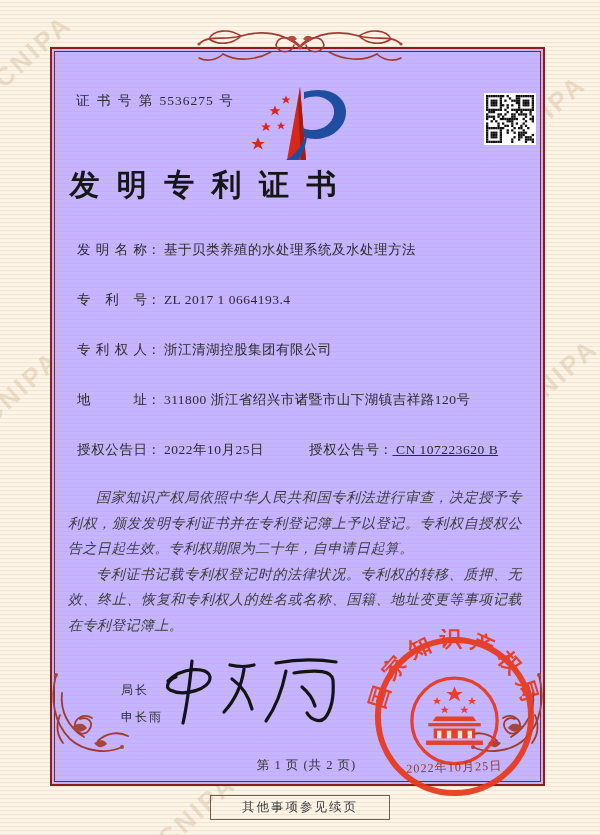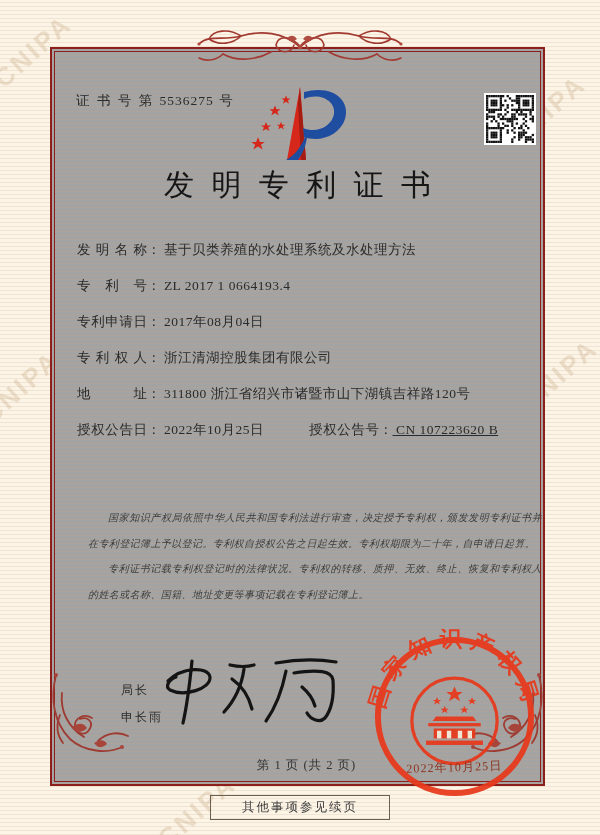--- a/index.html
+++ b/index.html
@@ -18,48 +18,47 @@
   }
   .wm{
     position:absolute;z-index:1;font-weight:bold;
     font-family:"Liberation Sans","DejaVu Sans",sans-serif;
     color:rgba(196,164,126,.30);transform:rotate(-42deg);
     letter-spacing:3px;pointer-events:none;user-select:none;
   }
   
   .frame{
     position:absolute;left:50px;top:47px;width:491px;height:735px;
-    border:2px solid #8c1f1c;background:#a3a3a3;z-index:2;
+    border:2px solid #8c1f1c;background:#c4b5fd;z-index:2;
   }
   .frame-inner-line{position:absolute;inset:2px;border:1px solid #8c1f1c;pointer-events:none;}
   .frame::before{
     content:"";position:absolute;inset:0;
     background:repeating-linear-gradient(0deg,
       rgba(203,165,122,.22) 0 1px, rgba(255,255,255,0) 1px 4px);
     pointer-events:none;
   }
   .cert-no{position:absolute;left:24px;top:43px;font-size:13.5px;letter-spacing:2px;}
   .cert-no .num{letter-spacing:1px;font-family:"Liberation Serif",serif;}
   .logo{position:absolute;left:196px;top:35px;width:106px;height:80px;}
   .qr{position:absolute;left:432px;top:44px;width:48px;height:48px;background:#fff;padding:2px;}
   .title{
-    position:absolute;left:0;top:116px;width:100%;text-align:center;
-    font-size:30px;font-weight:normal;letter-spacing:.58em;text-indent:.58em;color:#161616;
+    position:absolute;left:0;top:116px;width:100%;text-align:left;
+    font-size:30px;font-weight:bold;letter-spacing:.58em;text-indent:.58em;color:#161616;
   }
   .fields{position:absolute;left:25px;top:190px;width:452px;font-size:13.5px;}
-  .frow{line-height:21px;margin-bottom:15px;position:relative;white-space:nowrap;}
+  .frow{line-height:21px;margin-bottom:29px;position:relative;white-space:nowrap;}
   .flabel{display:inline-block;width:70px;text-align:justify;text-align-last:justify;vertical-align:top;}
   .fcolon{display:inline-block;}
   .fvalue{letter-spacing:.5px;}
   .grant2{position:absolute;left:232px;top:0;text-decoration:underline;}
   .body-text{
-    position:absolute;left:36px;top:436px;width:454px;
-    font-size:10px;line-height:25.5px;font-style:italic;color:#3d3d3d;letter-spacing:.4px;
+    position:absolute;left:16px;top:436px;width:454px;
+    font-size:14px;line-height:25.5px;font-style:italic;color:#3d3d3d;letter-spacing:.4px;
     text-align:justify;
-    margin-top:20px;
   }
   .body-text p{margin:0;text-indent:2em;}
   .director{position:absolute;left:37px;top:628px;font-size:12px;line-height:27px;letter-spacing:2px;margin-left:32px;}
   .signature{position:absolute;left:100px;top:600px;width:210px;height:90px;}
   .seal{position:absolute;left:315px;top:580px;width:175px;height:175px;z-index:5;opacity:.93;}
   .page-info{position:absolute;left:9px;top:708px;width:100%;text-align:center;font-size:12.5px;letter-spacing:1px;color:#333;}
   .cont-box{
     position:absolute;left:50%;top:795px;transform:translateX(-50%);
     border:1px solid #6b5f52;padding:3px 31px;font-size:12.5px;letter-spacing:2px;
     color:#3d3d3d;z-index:2;background:transparent;
@@ -349,24 +348,20 @@
   <div class="fields">
     <div class="frow">
       <span class="flabel">发明名称</span><span class="fcolon">：</span>
       <span class="fvalue">基于贝类养殖的水处理系统及水处理方法</span>
     </div>
     <div class="frow">
       <span class="flabel">专利号</span><span class="fcolon">：</span>
       <span class="fvalue">ZL 2017 1 0664193.4</span>
     </div>
     <div class="frow">
-      <span class="flabel">专利申请日</span><span class="fcolon">：</span>
-      <span class="fvalue">2017年08月04日</span>
-    </div>
-    <div class="frow">
       <span class="flabel">专利权人</span><span class="fcolon">：</span>
       <span class="fvalue">浙江清湖控股集团有限公司</span>
     </div>
     <div class="frow">
       <span class="flabel">地址</span><span class="fcolon">：</span>
       <span class="fvalue">311800 浙江省绍兴市诸暨市山下湖镇吉祥路120号</span>
     </div>
     <div class="frow">
       <span class="flabel">授权公告日</span><span class="fcolon">：</span>
       <span class="fvalue">2022年10月25日</span>

